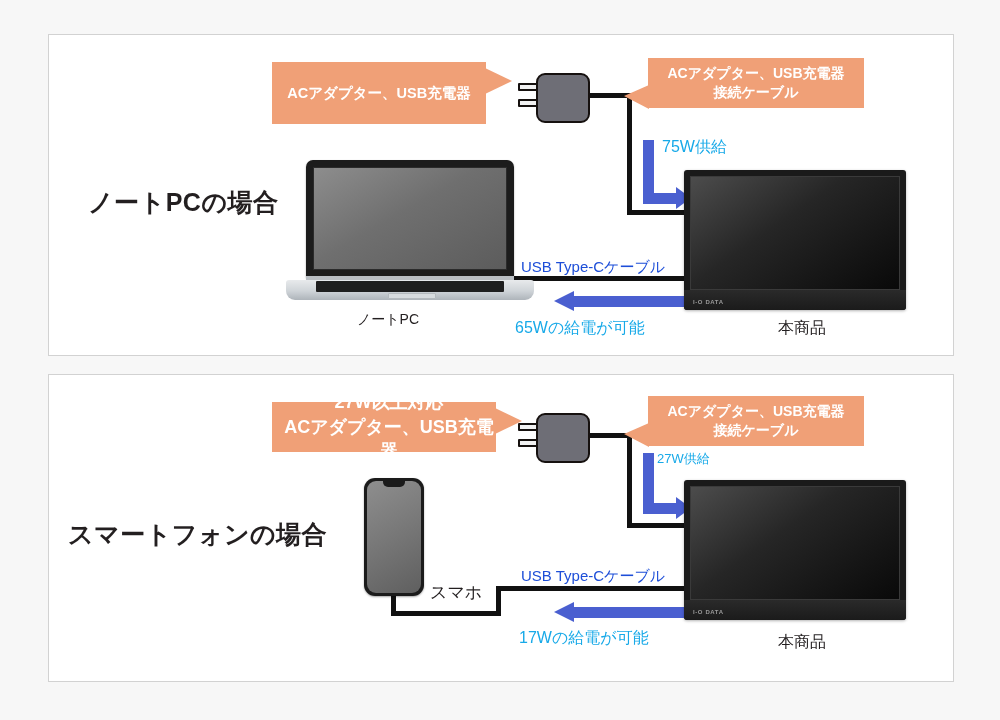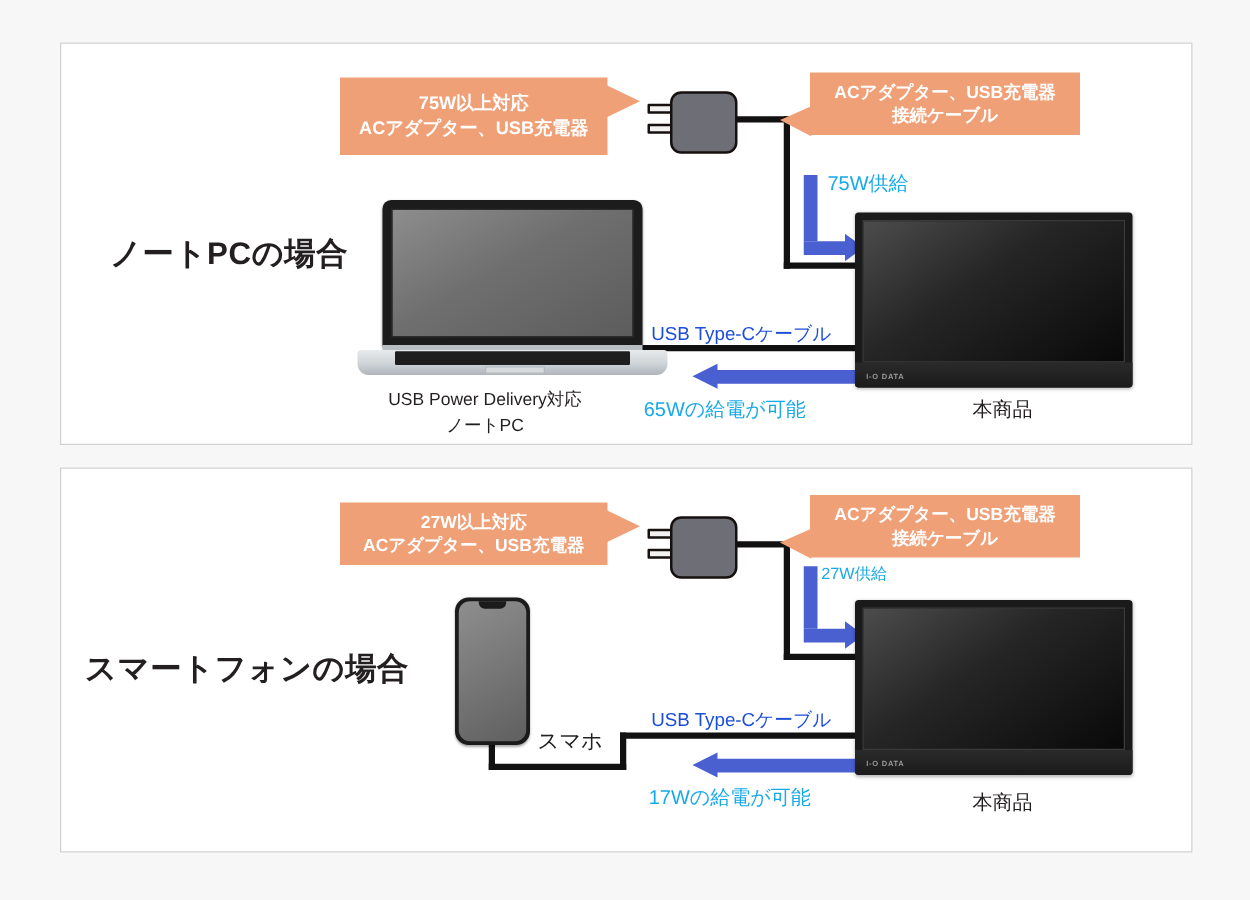--- a/index.html
+++ b/index.html
@@ -31,21 +31,21 @@
   .callout .tail{
     position:absolute;width:0;height:0;
   }
   #callout-left-1{left:272px;top:62px;width:214px;height:62px;font-size:14.5px;}
   #callout-left-1 .tail{
     right:-26px;top:6px;
     border-top:13px solid transparent;
     border-bottom:13px solid transparent;
     border-left:27px solid #f0a077;
   }
-  #callout-left-2{left:272px;top:402px;width:214px;height:50px;font-size:14px;}
+  #callout-left-2{left:272px;top:402px;width:214px;height:50px;font-size:18px;padding-left:10px;}
   #callout-left-2 .tail{
     right:-26px;top:6px;
     border-top:13px solid transparent;
     border-bottom:13px solid transparent;
     border-left:27px solid #f0a077;
   }
   #callout-right-1{left:648px;top:58px;width:216px;height:50px;font-size:14px;}
   #callout-right-1 .tail{
     left:-24px;bottom:-1px;
     border-top:11px solid transparent;
@@ -193,21 +193,20 @@
 
 <div class="section-title" id="title-1">ノートPCの場合</div>
 
 <div class="cable" style="left:586px;top:93px;width:46px;height:5px;"></div>
 <div class="cable" style="left:627px;top:93px;width:5px;height:122px;"></div>
 <div class="cable" style="left:627px;top:210px;width:62px;height:5px;"></div>
 <div class="cable" style="left:498px;top:276px;width:192px;height:5px;"></div>
 
 <div class="callout" id="callout-left-1">
   <div>
-    <span class="callout-line">75W以上対応</span>
     <span class="callout-line">ACアダプター、USB充電器</span>
   </div>
   <span class="tail"></span>
 </div>
 
 <div class="callout" id="callout-right-1">
   <div>
     <span class="callout-line">ACアダプター、USB充電器</span>
     <span class="callout-line">接続ケーブル</span>
   </div>
@@ -241,21 +240,20 @@
   <span class="lid">
     <span class="screen"></span>
   </span>
   <span class="hinge"></span>
   <span class="base"></span>
   <span class="keyboard"></span>
   <span class="trackpad"></span>
 </div>
 
 <div class="lbl dark center" id="lbl-laptop">
-  <span style="display:block;">USB Power Delivery対応</span>
   <span style="display:block;">ノートPC</span>
 </div>
 
 <div class="monitor" id="monitor-1">
   <span class="frame"></span>
   <span class="panel-screen"></span>
   <span class="chin"></span>
   <span class="logo">I-O DATA</span>
 </div>
 

